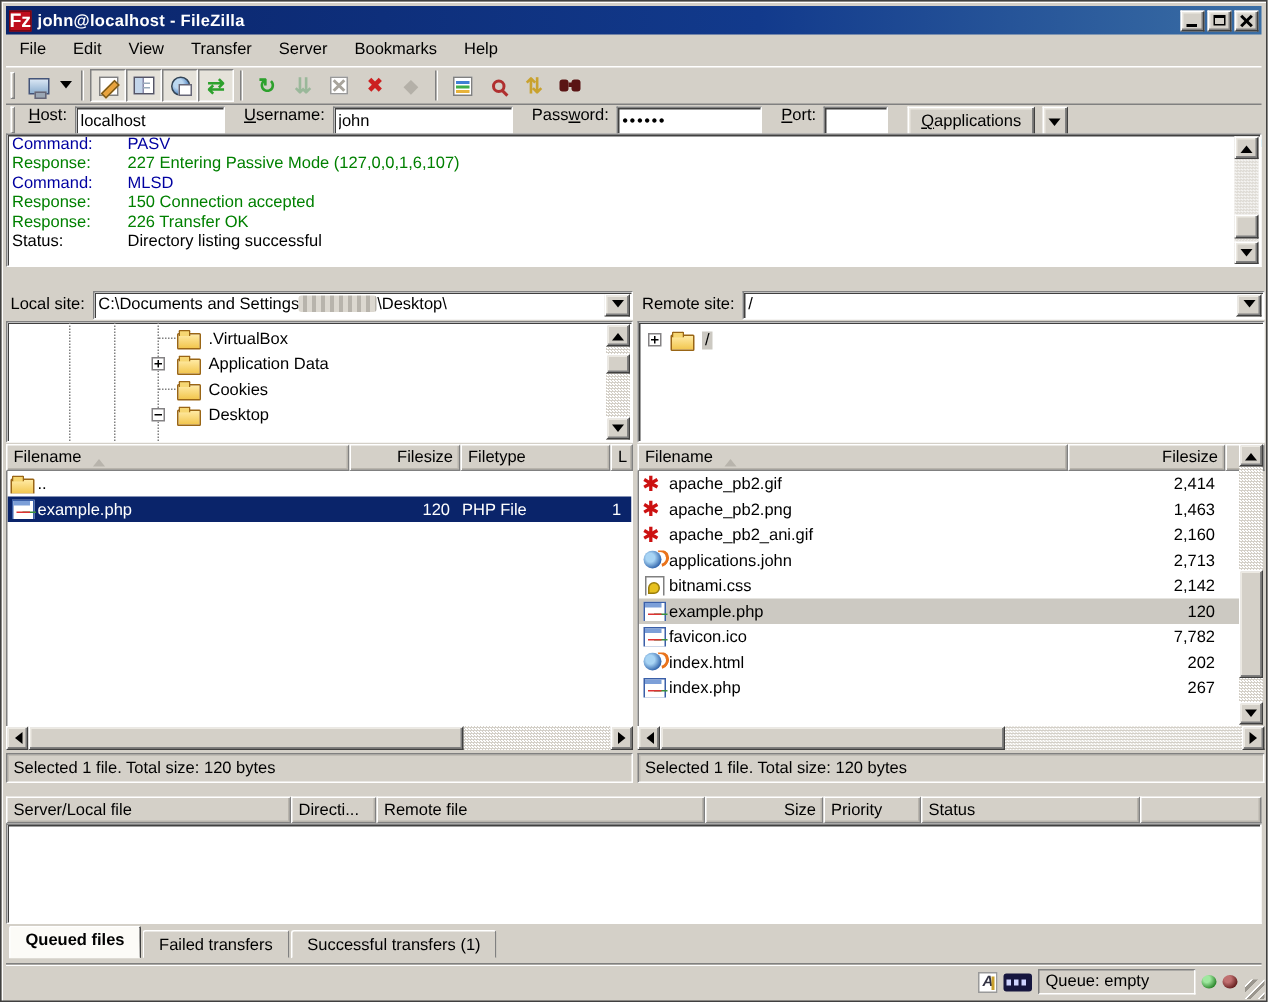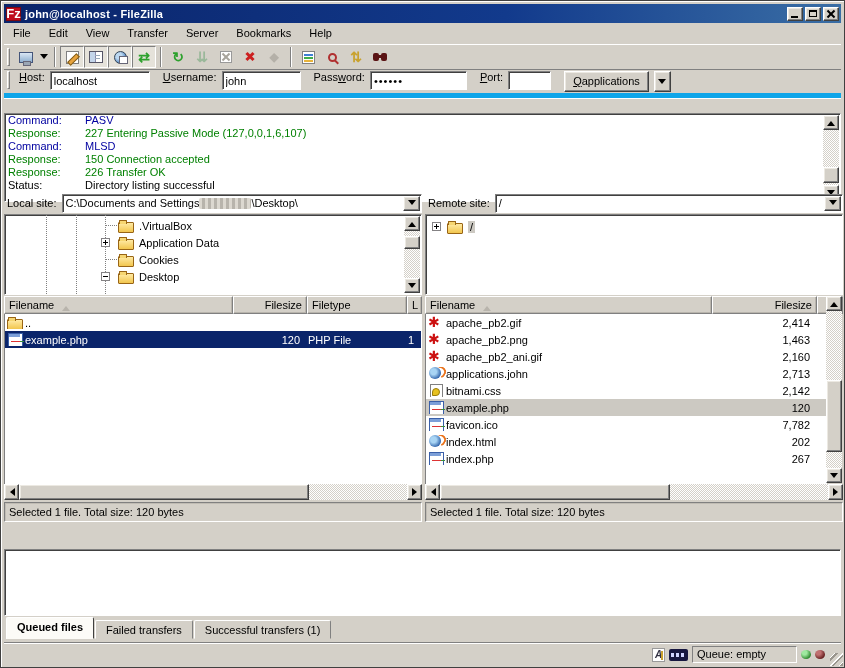--- a/index.html
+++ b/index.html
@@ -78,21 +78,21 @@
   u { text-decoration:underline; }
 
   
   .t-up    { width:0;height:0;border:4px solid transparent;border-bottom:5px solid #000;margin-top:-3px; }
   .t-down  { width:0;height:0;border:4px solid transparent;border-top:5px solid #000;margin-bottom:-3px; }
   .t-left  { width:0;height:0;border:4px solid transparent;border-right:5px solid #000;margin-left:-3px; }
   .t-right { width:0;height:0;border:4px solid transparent;border-left:5px solid #000;margin-right:-3px; }
   .t-sort  { width:0;height:0;border:4px solid transparent;border-bottom:5px solid #b8b4ac;margin-left:8px;margin-top:2px; }
 
   
-  .log { position:absolute; top:112px; left:3px; right:3px; height:89px; background:#fff;
+  .log { position:absolute; top:88px; left:3px; right:3px; height:89px; background:#fff;
     border:1px solid; border-color:#808080 #fff #fff #808080; box-shadow: inset 1px 1px 0 #404040; overflow:hidden; }
   .log-line { display:flex; line-height:13px; padding-left:3px; }
   .log-label { width:77px; flex:none; }
   .vscroll { position:absolute; width:16px; display:flex; flex-direction:column; background:repeating-conic-gradient(#fff 0 25%,#d4d0c8 0 50%) 0 0/2px 2px; }
   .sb-btn { width:16px; height:15px; flex:none; display:flex; align-items:center; justify-content:center; }
   .sb-thumb { position:absolute; left:0; width:16px; }
   .hscroll { position:absolute; height:16px; display:flex; background:repeating-conic-gradient(#fff 0 25%,#d4d0c8 0 50%) 0 0/2px 2px; }
   .sb-btn-h { width:15px; height:16px; flex:none; display:flex; align-items:center; justify-content:center; }
   .sb-thumb-h { position:absolute; top:0; height:16px; }
   .log .vscroll { top:1px; right:1px; bottom:1px; }
@@ -255,21 +255,21 @@
     <div class="tb-btn">
         <span class="tic-bino"></span>
       </div>
   </div>
 
   <div class="quickbar">
     <div class="band-grip"></div>
     <span class="ql"><span></span><u>H</u><span>ost:</span></span>
     <input class="tx" style="width: 100px;" value="localhost">
     <span class="ql" style="margin-left:8px"><span></span><u>U</u><span>sername:</span></span>
-    <input class="tx" style="width: 79px;" value="john">
+    <input class="tx" style="width: 120px;" value="john">
     <span class="ql" style="margin-left:8px"><span>Pass</span><u>w</u><span>ord:</span></span>
     <input class="tx" style="width: 97px; letter-spacing: 1px;" value="••••••">
     <span class="ql" style="margin-left:8px"><span></span><u>P</u><span>ort:</span></span>
     <input class="tx" style="width: 43px;" value="">
     <button class="raised qc-btn" style="margin-left:8px;font-family:inherit"><u>Q</u><span>applications</span></button>
     <div class="raised qc-drop">
         <span class="t-down"></span>
       </div>
   </div>
 
@@ -518,20 +518,41 @@
         </div>
       <div class="sb-thumb-h raised" style="left:15px;width:230px"></div>
       <div class="sb-btn-h raised" style="position:absolute;right:0">
           <span class="t-right"></span>
         </div>
     </div>
 
     <div class="pane-status">Selected 1 file. Total size: 120 bytes</div>
   </div>
 
+  <div class="queue-hdr">
+    <div class="hcell" style="width:190px">
+        <span>Server/Local file</span>
+      </div>
+    <div class="hcell" style="width:57px">
+        <span>Directi...</span>
+      </div>
+    <div class="hcell" style="width:219px">
+        <span>Remote file</span>
+      </div>
+    <div class="hcell" style="width:79px;justify-content:flex-end">
+        <span>Size</span>
+      </div>
+    <div class="hcell" style="width:65px">
+        <span>Priority</span>
+      </div>
+    <div class="hcell" style="width:146px">
+        <span>Status</span>
+      </div>
+    <div class="hcell" style="flex:1"></div>
+  </div>
   <div class="queue-body"></div>
 
   <div class="tabs">
     <div class="tab active">Queued files</div>
     <div class="tab">Failed transfers</div>
     <div class="tab">Successful transfers (1)</div>
   </div>
 
   <div class="statusbar">
     <span class="sb-icon-doc"></span>

